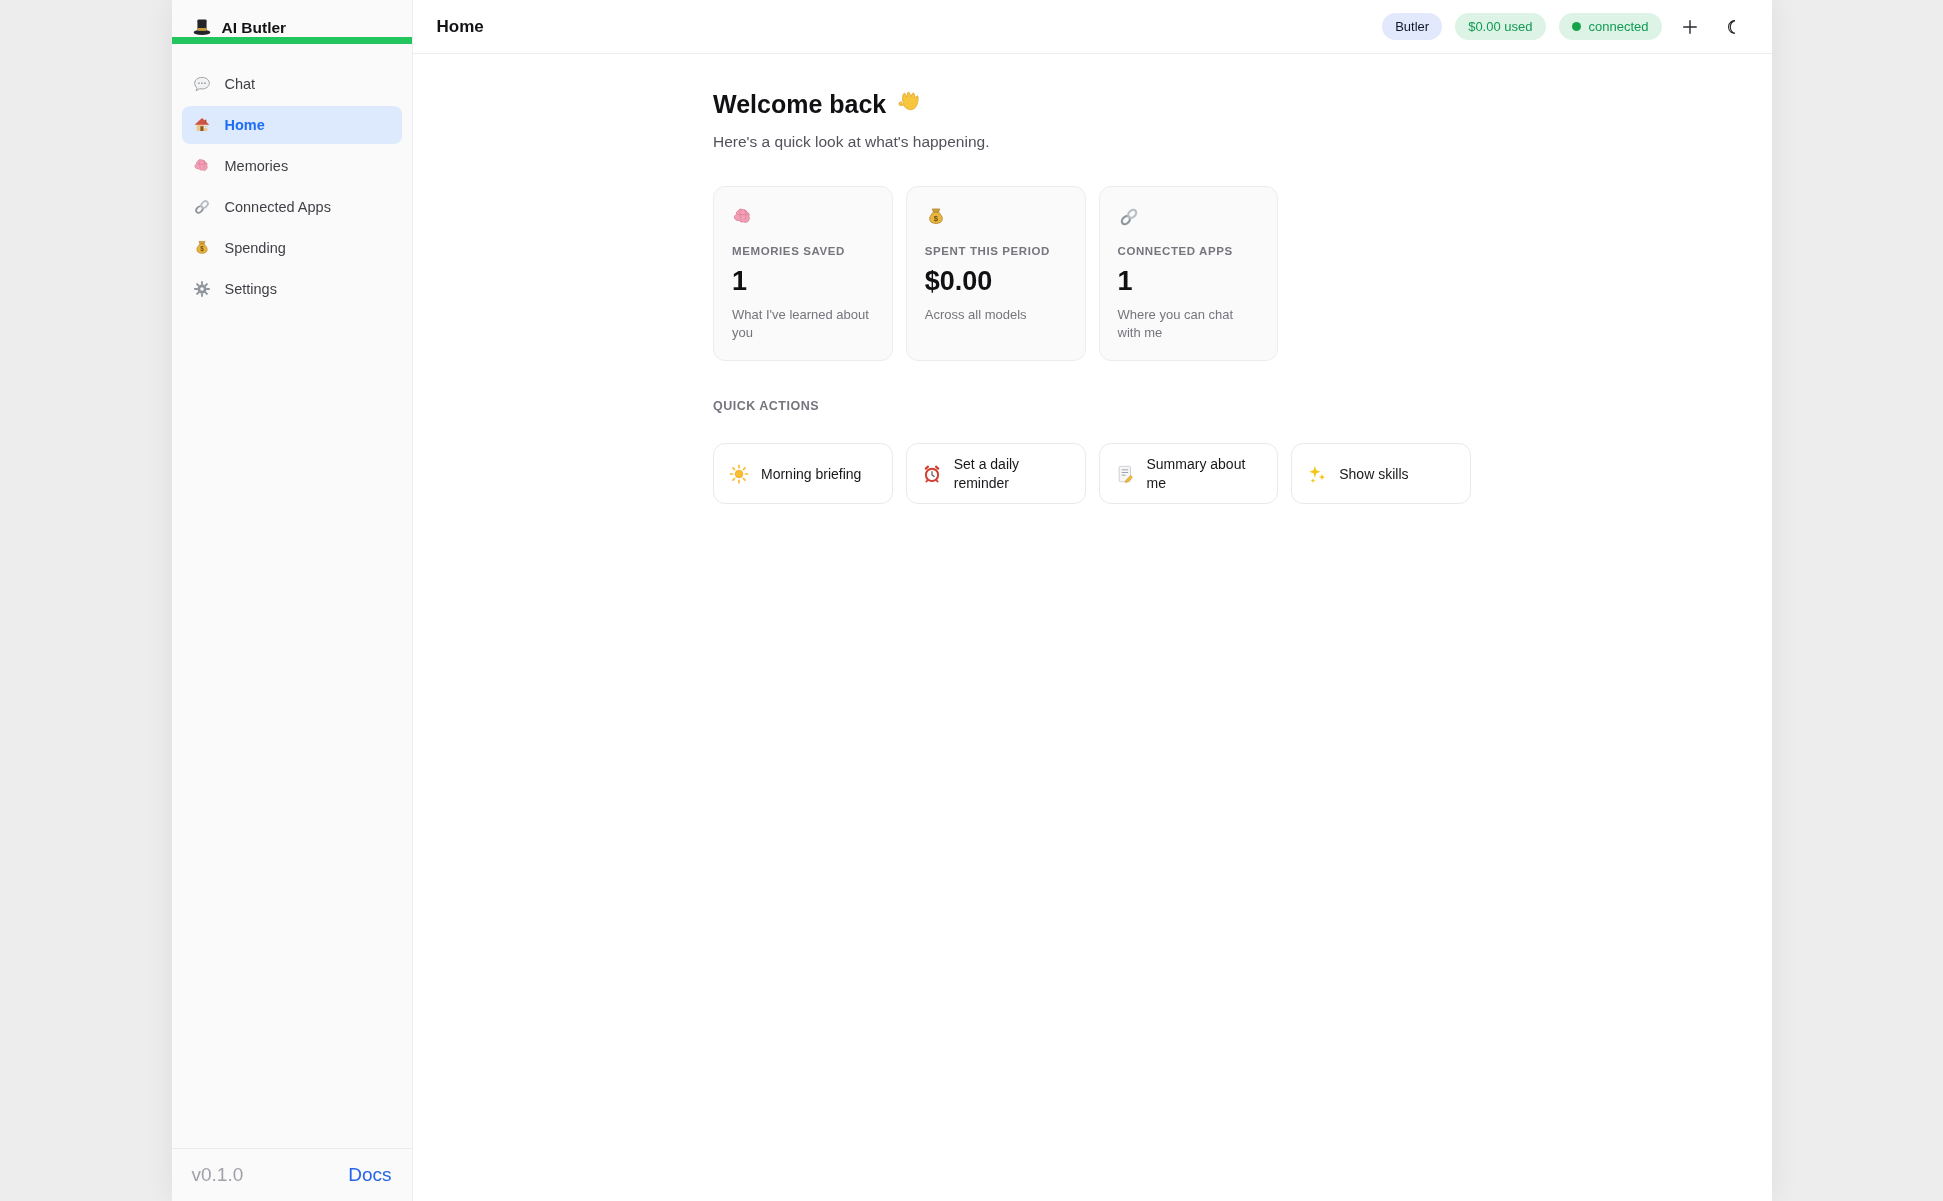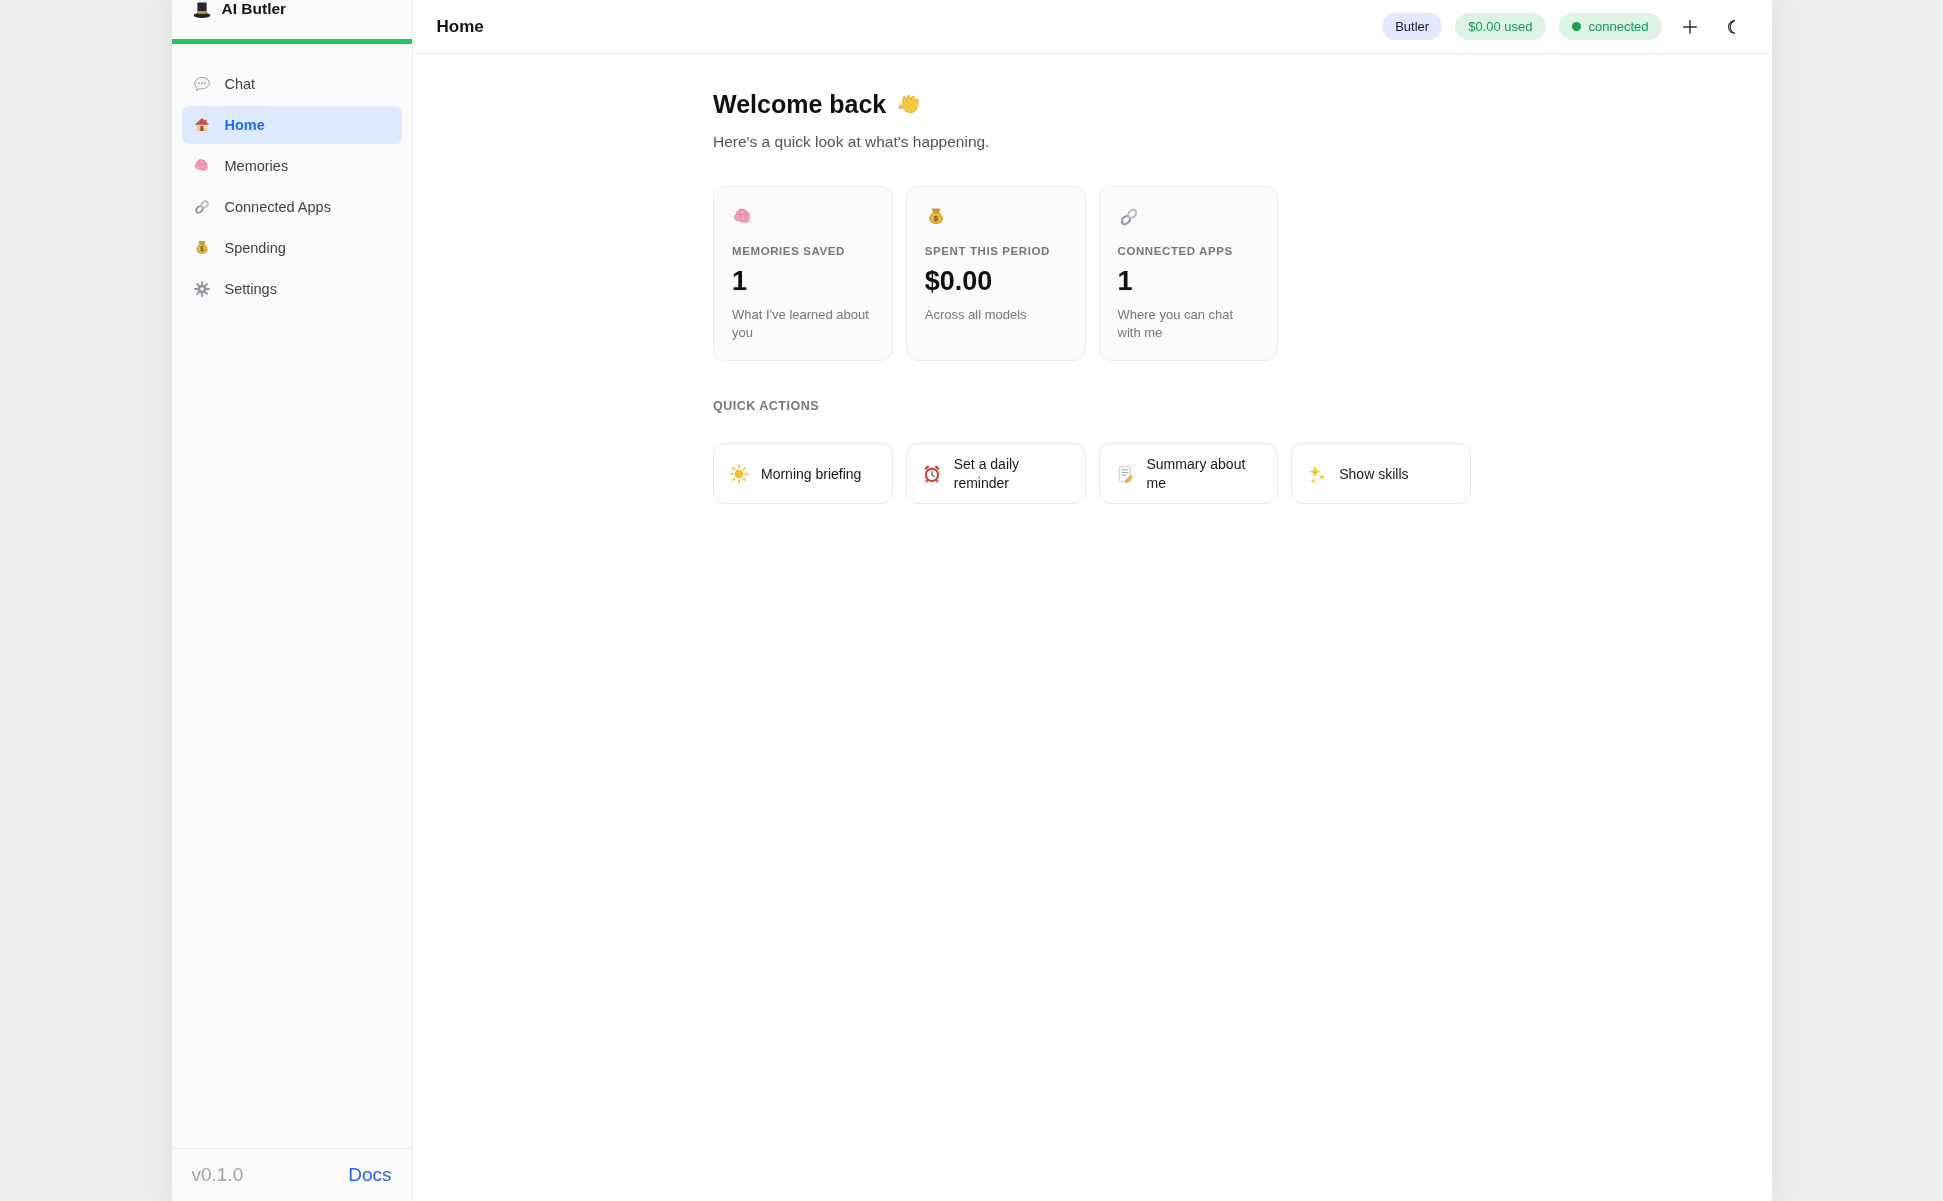--- a/index.html
+++ b/index.html
@@ -18,23 +18,23 @@
   }
   
   .sidebar {
     width:241px; flex:0 0 241px;
     background:#fafafa;
     border-right:1px solid #ececec;
     display:flex; flex-direction:column;
   }
   .side-header {
     height:44px; flex:0 0 44px;
-    display:flex; align-items:flex-start; gap:10px;
+    display:flex; align-items:flex-end; gap:10px;
     padding:0 20px;
-    border-bottom:5px solid #22c55e;
+    border-bottom:7px solid #22c55e;
   }
   .side-title { font-size:15.5px; font-weight:700; color:#131316; }
   .nav { flex:1; padding:21px 10px 0 10px; }
   .nav-item {
     display:flex; align-items:center; gap:14px;
     height:38px; padding:0 11px; margin-bottom:3px;
     border-radius:8px; font-size:14.5px; color:#3f3f46;
     cursor:pointer;
   }
   .nav-item.active { background:#ddeafd; color:#1d6ef5; font-weight:700; }
@@ -76,21 +76,21 @@
   .icon-btn {
     width:30px; height:30px; border:none; background:transparent;
     display:flex; align-items:center; justify-content:center;
     cursor:pointer; border-radius:6px;
   }
   
   .content { flex:1; overflow:auto; }
   .container { max-width:758px; margin:0 auto; padding:36px 0 60px 0; }
   .welcome-title {
     font-size:25px; font-weight:800; color:#111113;
-    display:flex; align-items:center; gap:10px;
+    display:flex; gap:10px;
   }
   .subtitle { margin-top:14px; font-size:15.5px; color:#52525b; }
   .stats {
     display:grid; grid-template-columns:repeat(4,1fr);
     gap:13px; margin-top:35px;
   }
   .stat-card {
     background:#fafafa;
     border:1px solid #ececec;
     border-radius:12px;

